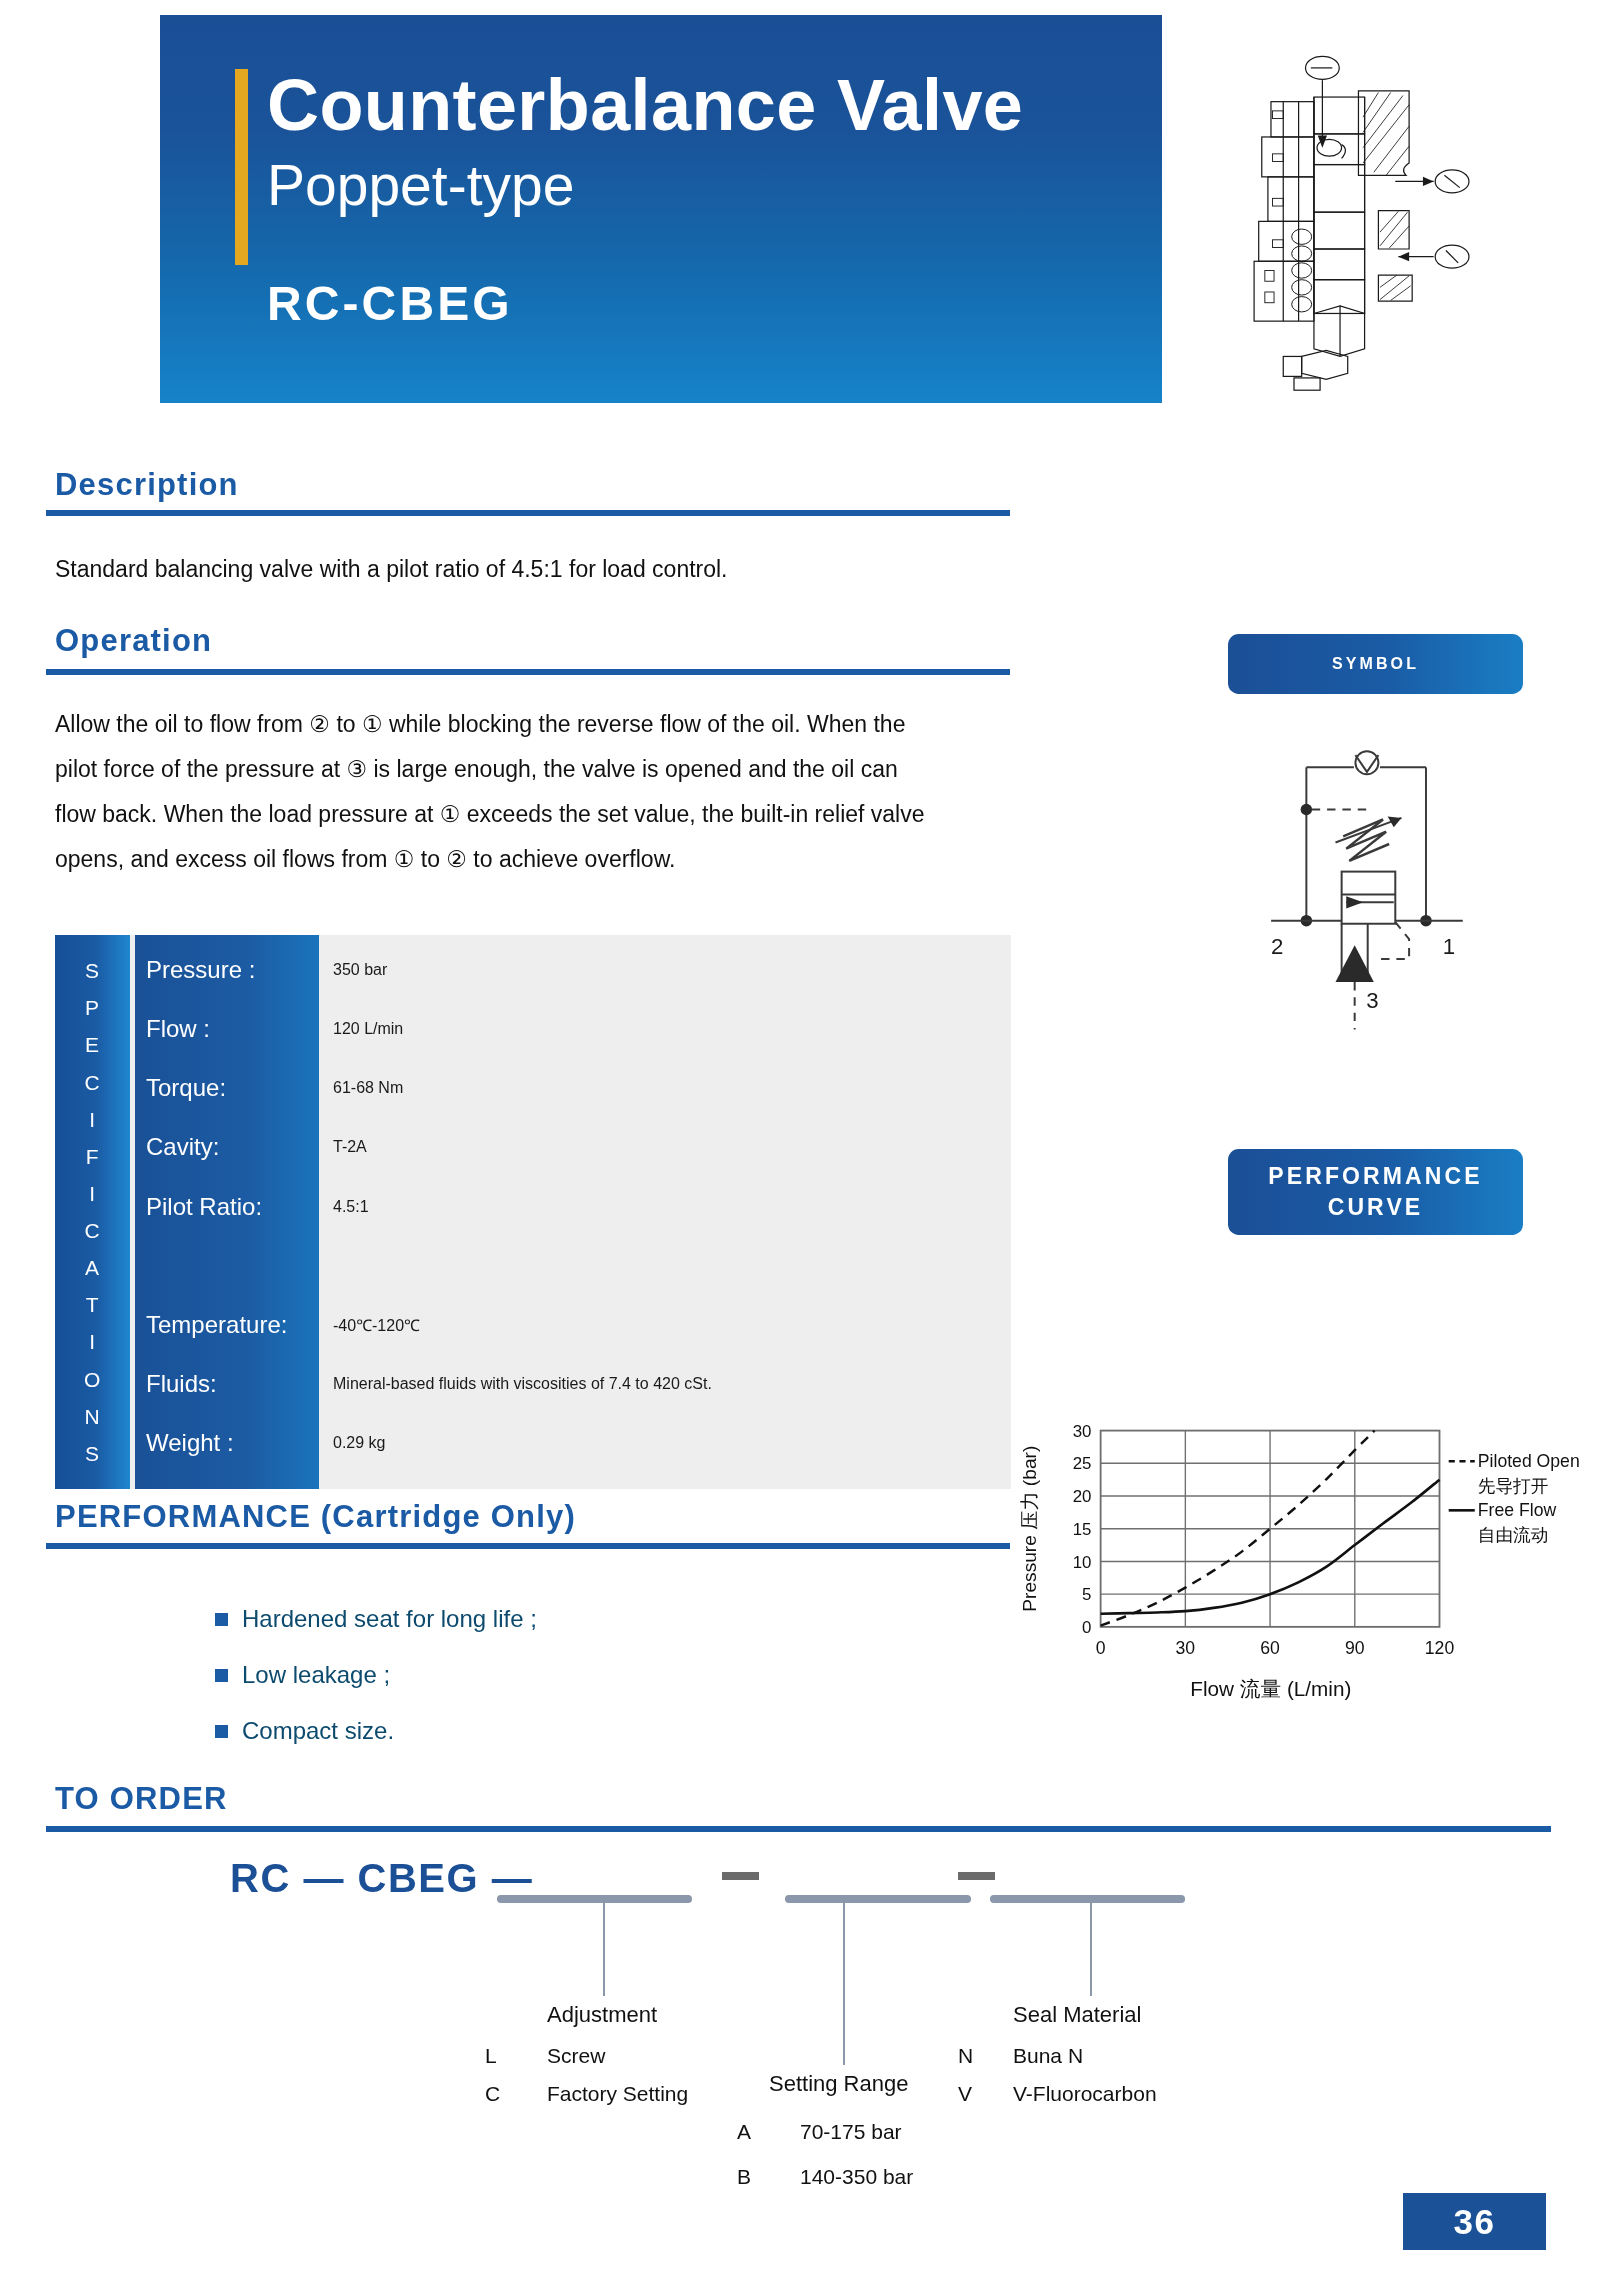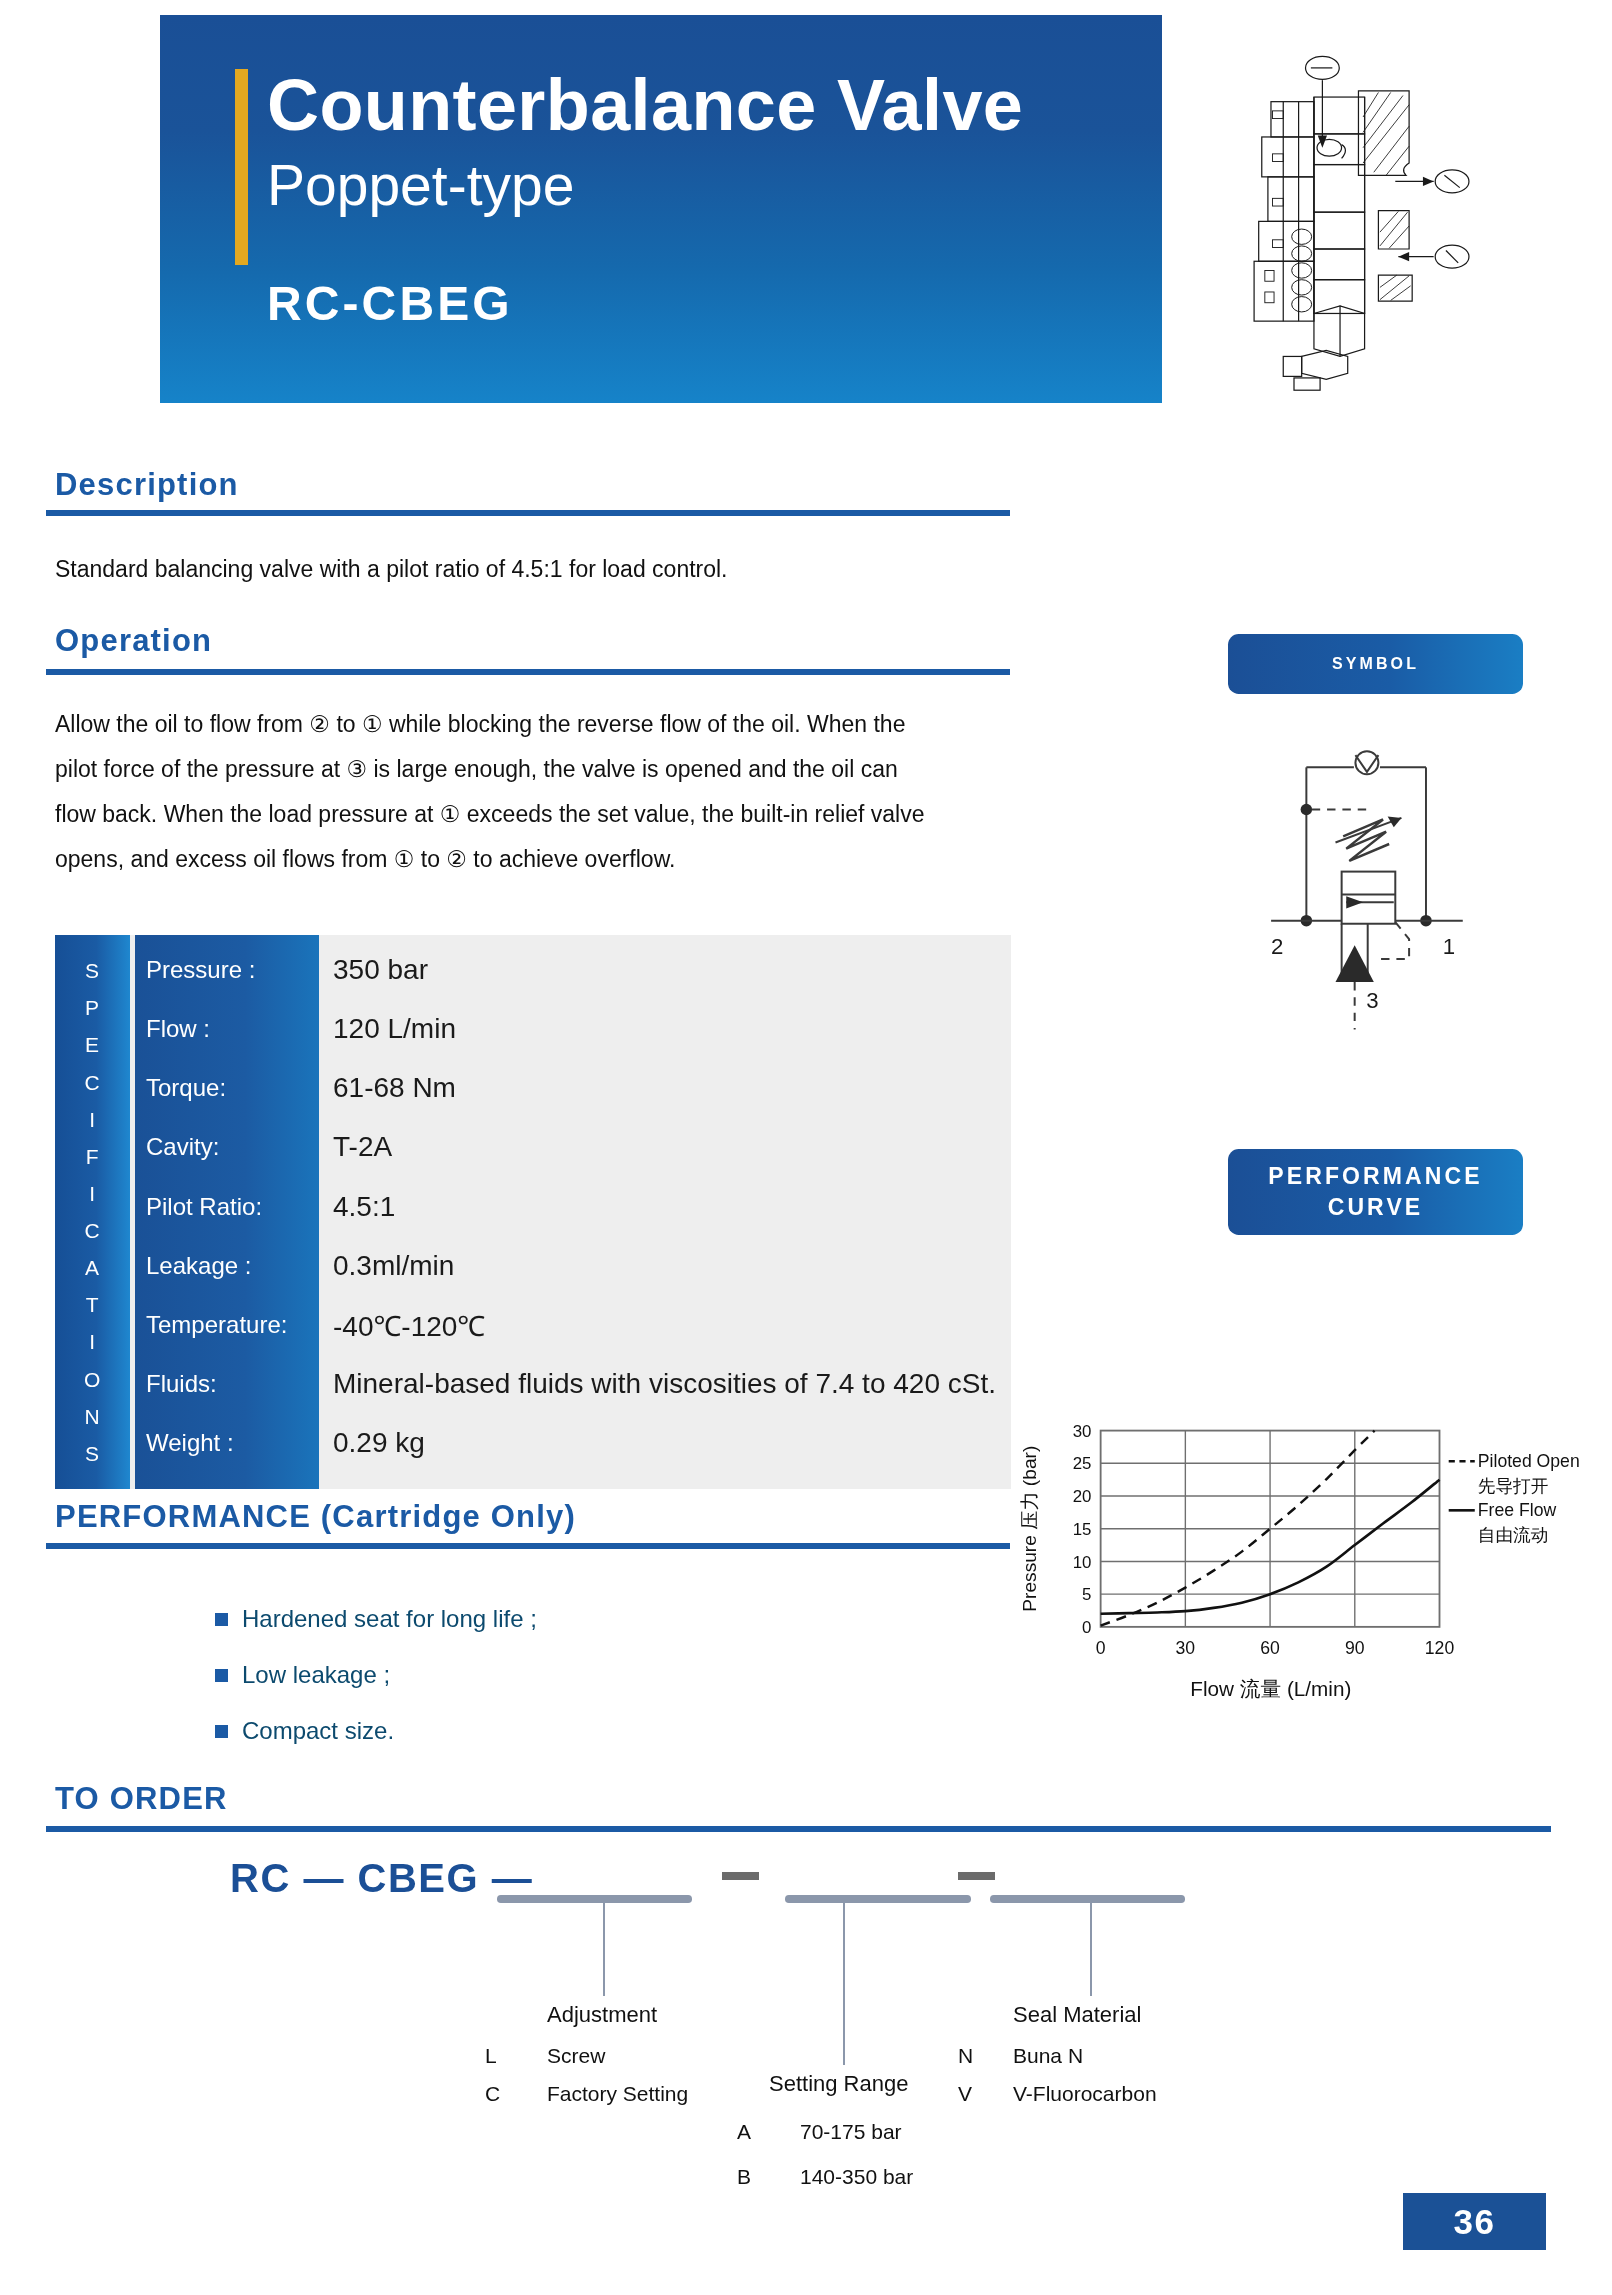--- a/index.html
+++ b/index.html
@@ -80,21 +80,21 @@
     background: linear-gradient(to right, #1a5197 0%, #1c5ba3 60%, #1a74bb 100%);
   }
   .spec-rows { position: absolute; left: 0; top: 0; width: 956px; height: 554px; }
   .spec-row { position: absolute; left: 0; width: 956px; height: 58px; display: flex; align-items: center; }
   .spec-label {
     position: absolute; left: 91px; color: #ffffff;
     font-size: 24px; font-stretch: condensed; white-space: nowrap;
   }
   .spec-value {
     position: absolute; left: 278px; color: #1a1a1a;
-    font-size: 28px; font-stretch: condensed; white-space: nowrap;
+    font-size: 16px; font-stretch: condensed; white-space: nowrap;
   }
 
   
   .bullet-row { position: absolute; display: flex; align-items: center; }
   .bullet-sq {
     width: 13px; height: 13px; background: #1b5aa5;
     margin-right: 14px; flex-shrink: 0;
   }
   .bullet-txt { color: #0c4a6e; font-size: 24px; font-stretch: condensed; white-space: nowrap; }
 
@@ -274,24 +274,20 @@
         <span class="spec-value">61-68 Nm</span>
       </div>
       <div class="spec-row" style="top:183px;">
         <span class="spec-label">Cavity:</span>
         <span class="spec-value">T-2A</span>
       </div>
       <div class="spec-row" style="top:243px;">
         <span class="spec-label">Pilot Ratio:</span>
         <span class="spec-value">4.5:1</span>
       </div>
-      <div class="spec-row" style="top:302px;">
-        <span class="spec-label">Leakage :</span>
-        <span class="spec-value">0.3ml/min</span>
-      </div>
       <div class="spec-row" style="top:361px;">
         <span class="spec-label">Temperature:</span>
         <span class="spec-value">-40℃-120℃</span>
       </div>
       <div class="spec-row" style="top:420px;">
         <span class="spec-label">Fluids:</span>
         <span class="spec-value">Mineral-based fluids with viscosities of 7.4 to 420 cSt.</span>
       </div>
       <div class="spec-row" style="top:479px;">
         <span class="spec-label">Weight :</span>

